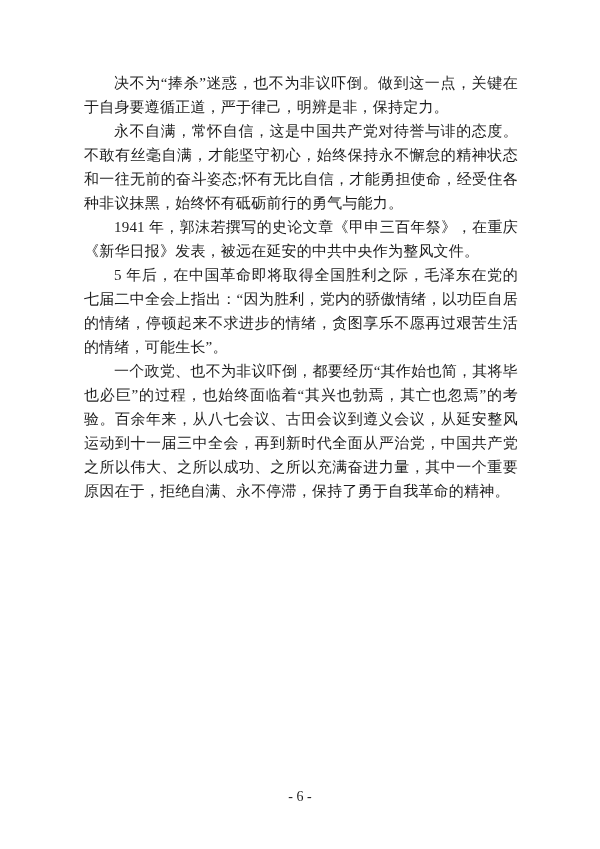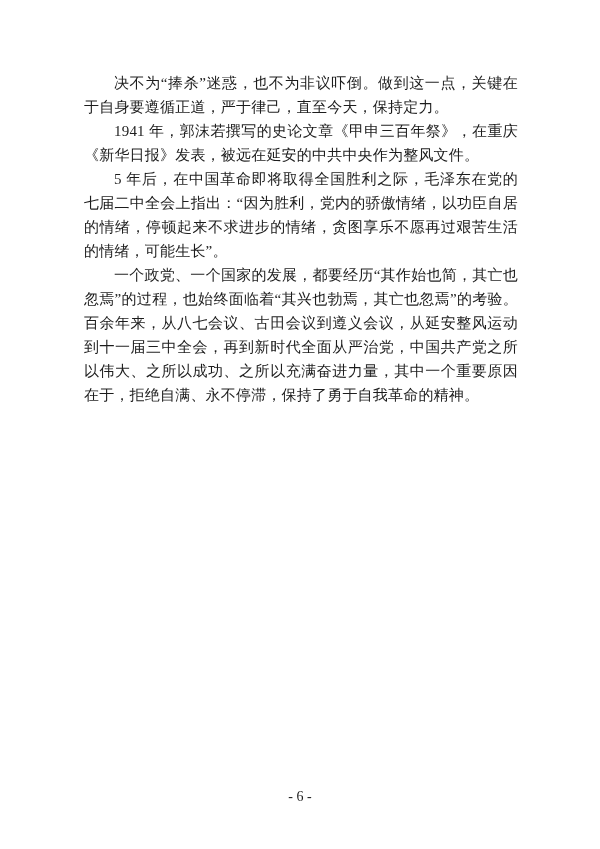--- a/index.html
+++ b/index.html
@@ -48,19 +48,20 @@
     font-size: 14px;
     line-height: 18px;
     color: #1c1c1c;
   }
 </style>
 </head>
 <body>
 
 <div class="doc-page">
   <div class="content">
-    <p class="para">决不为“捧杀”迷惑，也不为非议吓倒。做到这一点，关键在于自身要遵循正道，严于律己，直至今天，保持定力。</p>
+    <p class="para">决不为“捧杀”迷惑，也不为非议吓倒。做到这一点，关键在于自身要遵循正道，严于律己，明辨是非，保持定力。</p>
+    <p class="para">永不自满，常怀自信，这是中国共产党对待誉与诽的态度。不敢有丝毫自满，才能坚守初心，始终保持永不懈怠的精神状态和一往无前的奋斗姿态;怀有无比自信，才能勇担使命，经受住各种非议抹黑，始终怀有砥砺前行的勇气与能力。</p>
     <p class="para">1941 年，郭沫若撰写的史论文章《甲申三百年祭》，在重庆《新华日报》发表，被远在延安的中共中央作为整风文件。</p>
     <p class="para">5 年后，在中国革命即将取得全国胜利之际，毛泽东在党的七届二中全会上指出：“因为胜利，党内的骄傲情绪，以功臣自居的情绪，停顿起来不求进步的情绪，贪图享乐不愿再过艰苦生活的情绪，可能生长”。</p>
-    <p class="para">一个政党、一个国家的发展，都要经历“其作始也简，其亡也忽焉”的过程，也始终面临着“其兴也勃焉，其亡也忽焉”的考验。百余年来，从八七会议、古田会议到遵义会议，从延安整风运动到十一届三中全会，再到新时代全面从严治党，中国共产党之所以伟大、之所以成功、之所以充满奋进力量，其中一个重要原因在于，拒绝自满、永不停滞，保持了勇于自我革命的精神。</p>
+    <p class="para">一个政党、也不为非议吓倒，都要经历“其作始也简，其将毕也必巨”的过程，也始终面临着“其兴也勃焉，其亡也忽焉”的考验。百余年来，从八七会议、古田会议到遵义会议，从延安整风运动到十一届三中全会，再到新时代全面从严治党，中国共产党之所以伟大、之所以成功、之所以充满奋进力量，其中一个重要原因在于，拒绝自满、永不停滞，保持了勇于自我革命的精神。</p>
   </div>
   <div class="footer">- 6 -</div>
 </div>
 
 </body></html>

